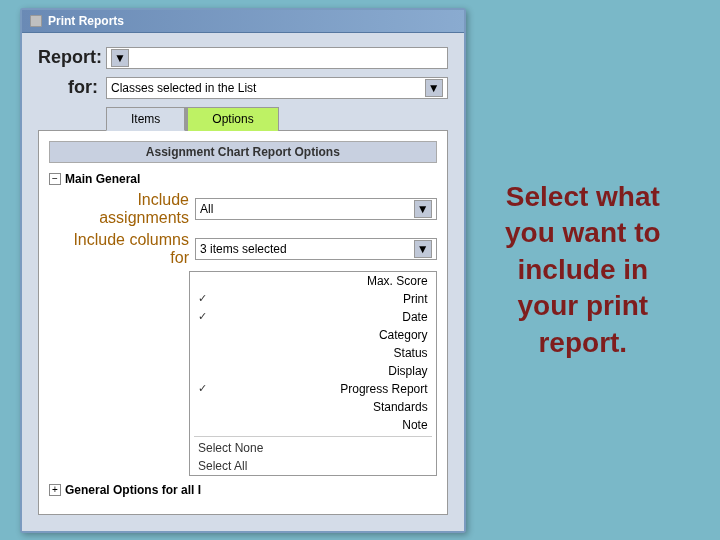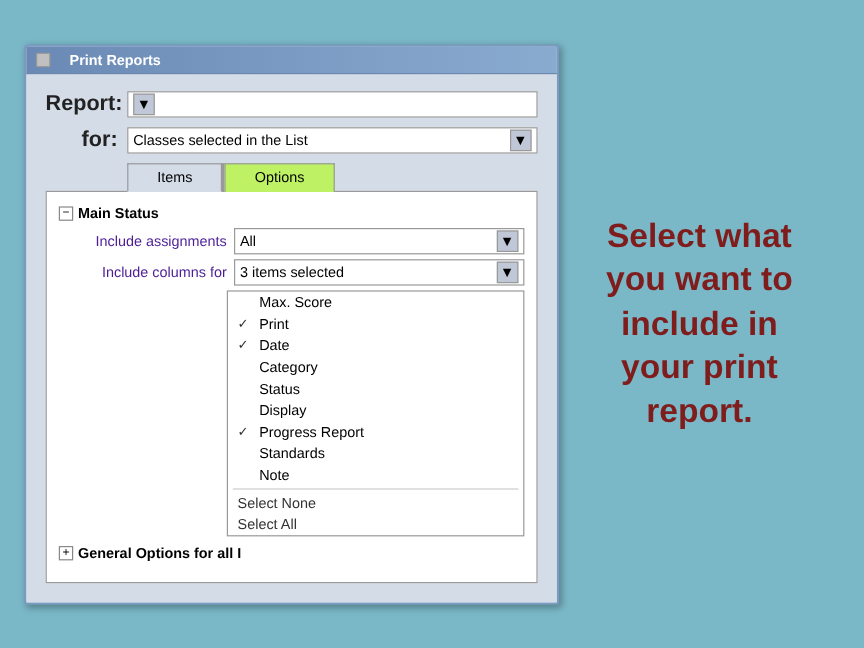--- a/index.html
+++ b/index.html
@@ -26,21 +26,21 @@
       border: 2px solid #7a9abf;
       border-radius: 3px;
       box-shadow: 2px 2px 6px rgba(0,0,0,0.3);
     }
 
     .window-titlebar {
       background: linear-gradient(to right, #6a8ab5, #8aabd0);
       padding: 4px 8px;
       display: flex;
       align-items: center;
-      gap: 16px;
+      gap: 6px;
       border-bottom: 1px solid #5577a0;
     }
 
     .titlebar-icon {
       width: 12px;
       height: 12px;
       background: #c0c0c0;
       border: 1px solid #999;
       border-radius: 1px;
       flex-shrink: 0;
@@ -174,22 +174,22 @@
     .option-row {
       display: flex;
       align-items: center;
       gap: 6px;
       margin: 4px 0 4px 20px;
     }
 
     .option-label {
       width: 120px;
       text-align: right;
-      font-size: 12px;
-      color: #4c1d95;
+      font-size: 16px;
+      color: #a16207;
     }
 
     .option-select {
       flex: 1;
       border: 1px solid #999;
       background: white;
       height: 22px;
       display: flex;
       align-items: center;
       justify-content: space-between;
@@ -203,20 +203,21 @@
       margin-left: 140px;
       margin-top: 2px;
     }
 
     .dropdown-item {
       display: flex;
       align-items: center;
       padding: 2px 8px;
       font-size: 12px;
       gap: 4px;
+      justify-content: space-between;
     }
 
     .checkmark {
       width: 14px;
       font-size: 11px;
       color: #333;
     }
 
     .separator {
       height: 1px;
@@ -273,25 +274,26 @@
         <div class="tab active">
           <span>Items</span>
         </div>
         <div style="width:2px; background:#999;"></div>
         <div class="tab">
           <span>Options</span>
         </div>
       </div>
 
       <div class="content-panel">
+        <div class="content-panel-title">Assignment Chart Report Options</div>
 
         <div class="tree-section">
           <div class="tree-row">
             <div class="tree-toggle">−</div>
-            <span class="tree-label">Main Status</span>
+            <span class="tree-label">Main General</span>
           </div>
 
           <div class="option-row">
             <span class="option-label">Include assignments</span>
             <div class="option-select">
               <span>All</span>
               <div class="select-arrow">▼</div>
             </div>
           </div>
 

